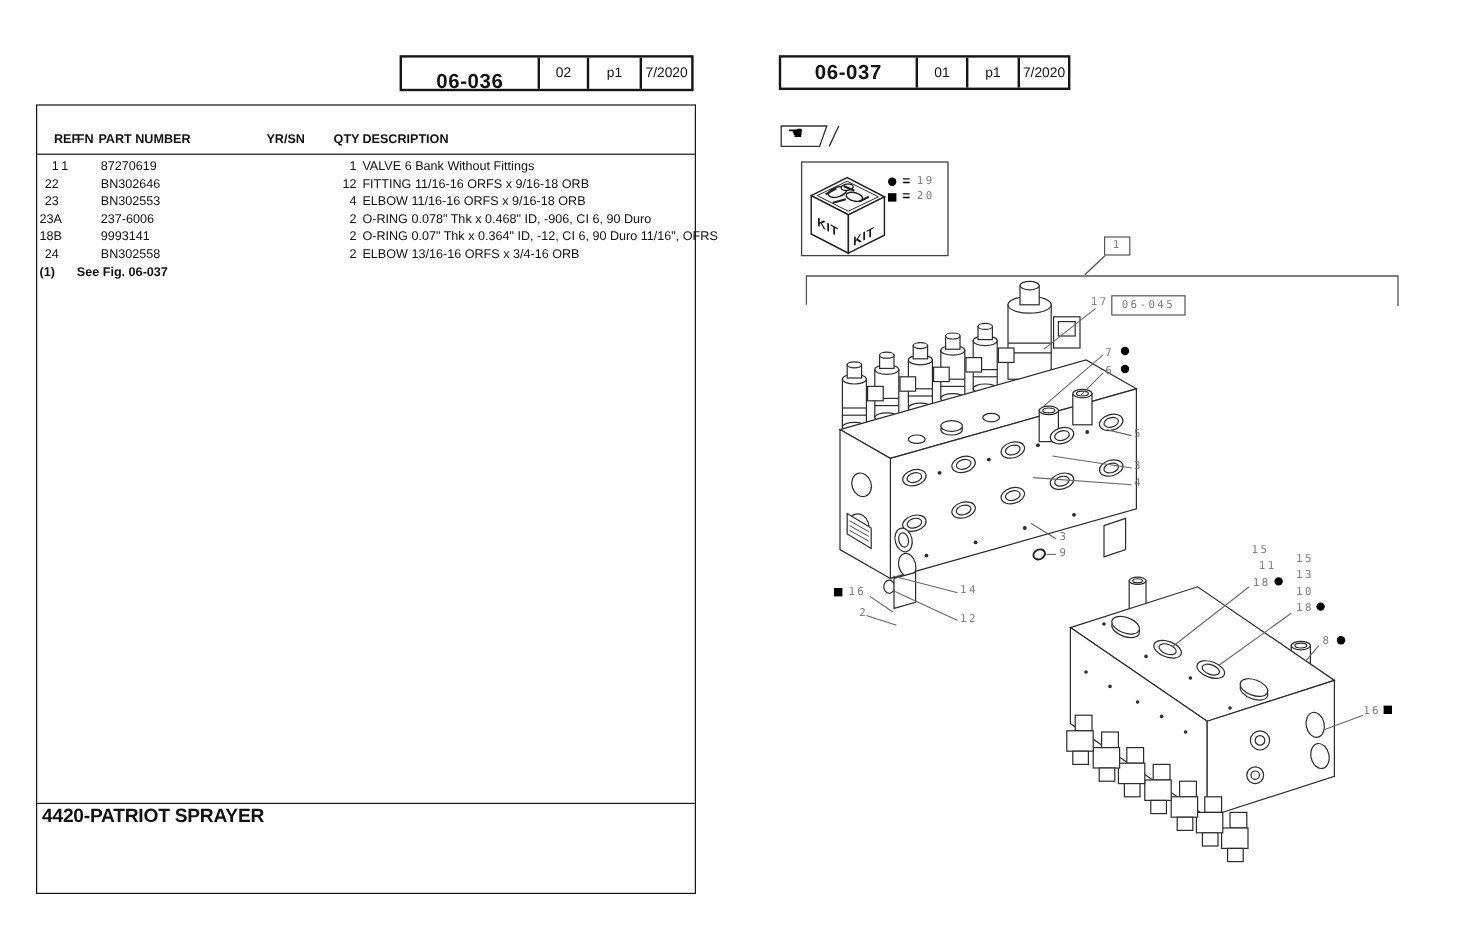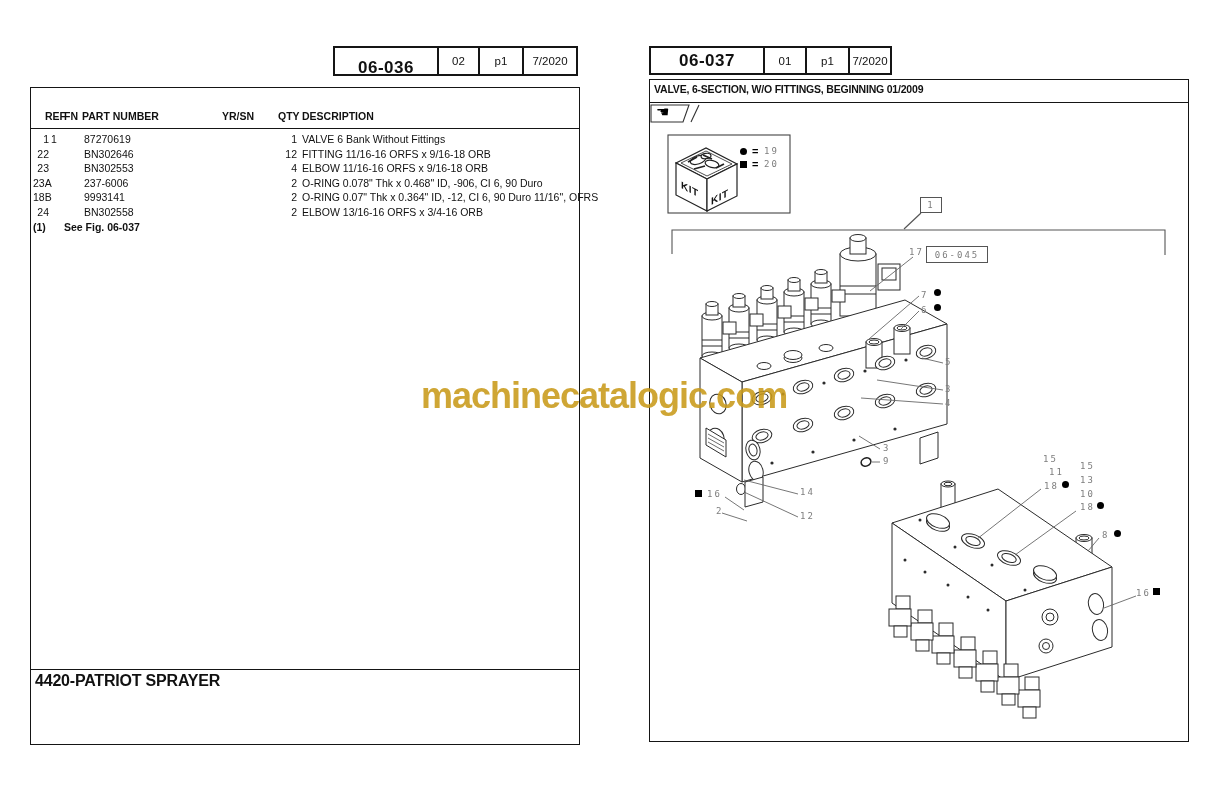--- a/index.html
+++ b/index.html
@@ -48,21 +48,21 @@
   
   #watermark{position:absolute;left:421px;top:375px;font-weight:bold;font-size:36px;letter-spacing:-1px;
              opacity:.88;z-index:4;white-space:nowrap;}
 </style>
 </head>
 <body>
 
 <div id="canvas">
 
   <div class="hbox" style="left:333px;top:46px;width:245px;height:30px;">
-    <div class="hb-fig" style="width:102px;margin-top:14px;">06-036</div>
+    <div class="hb-fig" style="width:113px;margin-top:14px;">06-036</div>
     <div class="hb-cell" style="width:41px;">02</div>
     <div class="hb-cell" style="width:44px;">p1</div>
     <div class="hb-cell" style="flex:1;">7/2020</div>
   </div>
 
   <div class="page" id="left-page" style="left:30px;top:87px;width:550px;height:658px;">
 
     <div class="colhead" style="top:22px;">
       <span style="left:14px;">REF</span>
       <span style="left:33px;">FN</span>
@@ -119,23 +119,20 @@
     <div class="pfooter" style="left:4px;top:584px;">4420-PATRIOT SPRAYER</div>
   </div>
 
   <div class="hbox" style="left:649px;top:46px;width:243px;height:29px;">
     <div class="hb-fig" style="width:112px;">06-037</div>
     <div class="hb-cell" style="width:42px;">01</div>
     <div class="hb-cell" style="width:43px;">p1</div>
     <div class="hb-cell" style="flex:1;">7/2020</div>
   </div>
 
-  <div class="page" id="right-page" style="left:649px;top:79px;width:540px;height:663px;">
-    <div class="titlebar" style="height:23px;padding-top:3px;">VALVE, 6-SECTION, W/O FITTINGS, BEGINNING 01/2009</div>
-  </div>
 
   <svg width="1224" height="792" viewBox="0 0 1224 792">
 
     <g stroke="#333" fill="none" stroke-width="1.1">
       <polygon points="651,105 689,105 683,122 651,122"></polygon>
       <line x1="691" y1="122" x2="699" y2="105"></line>
     </g>
 
     <g stroke="#444" fill="none" stroke-width="1.1">
       <rect x="668" y="135" width="122" height="78"></rect>
@@ -410,14 +407,13 @@
   <span class="co" style="left:1136px;top:589px;">16</span>
 
   <div class="dot" style="left:934px;top:289px;"></div>
   <div class="dot" style="left:934px;top:304px;"></div>
   <div class="dot" style="left:1062px;top:481px;"></div>
   <div class="dot" style="left:1097px;top:502px;"></div>
   <div class="dot" style="left:1114px;top:530px;"></div>
   <div class="sqm" style="left:695px;top:490px;"></div>
   <div class="sqm" style="left:1153px;top:588px;"></div>
 
-  <div id="watermark" style="color: rgb(201, 154, 26);">machinecatalogic.com</div>
 </div>
 
 </body></html>

